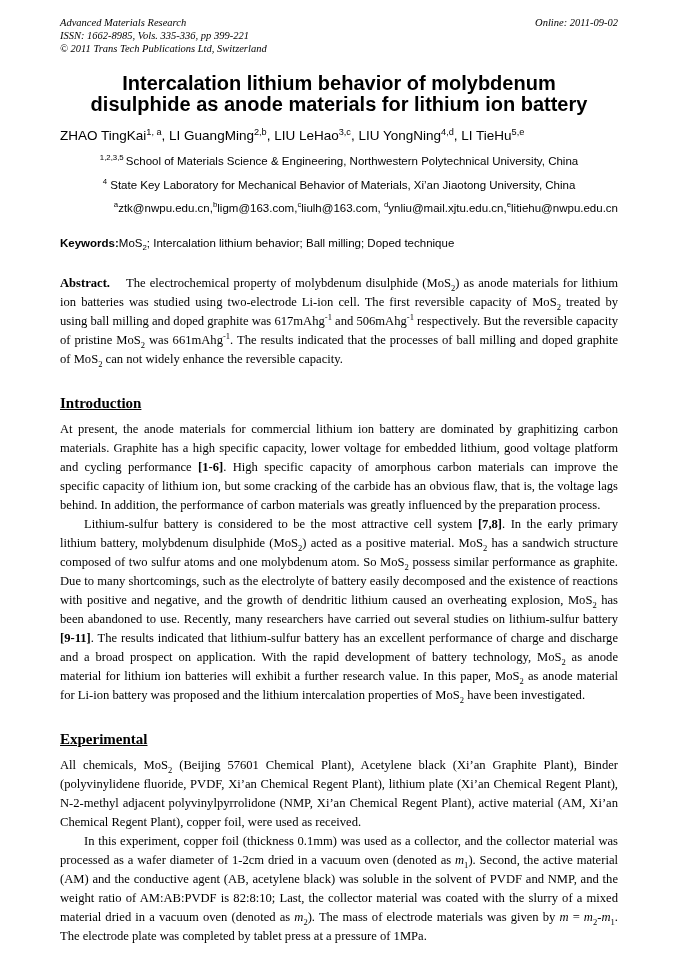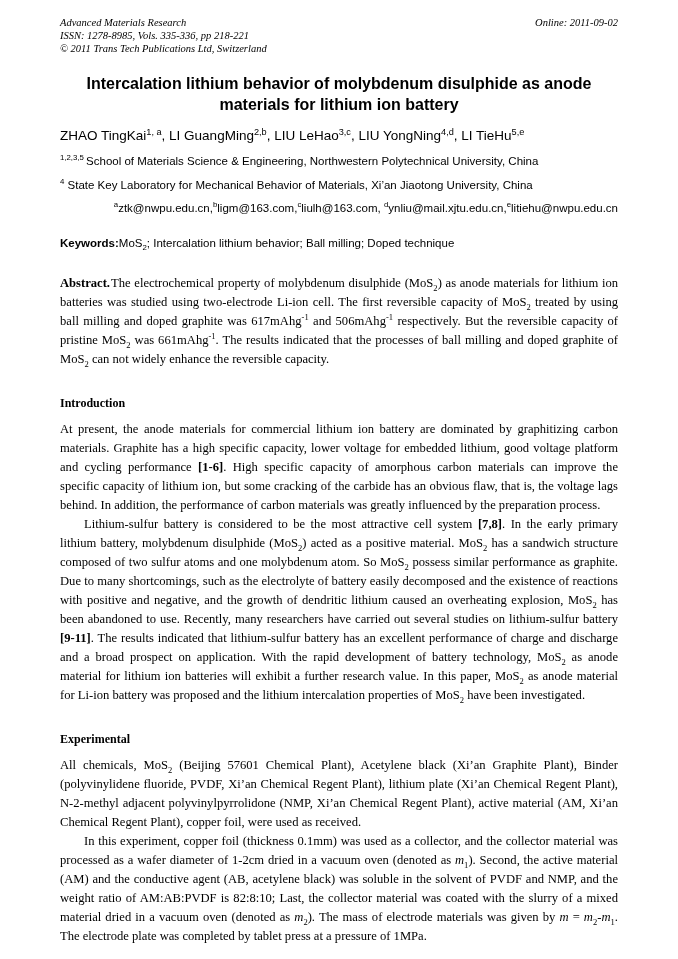--- a/index.html
+++ b/index.html
@@ -15,71 +15,73 @@
   }
   .hdr{
     display:flex;justify-content:space-between;align-items:flex-start;
     font-style:italic;
     font-size:10.5px;line-height:13px;
   }
   .hdr-left div{white-space:nowrap;}
   .title{
     font-family:"Liberation Sans", sans-serif;
     font-weight:bold;
-    font-size:16px;line-height:21px;
+    font-size:20px;line-height:21px;
     text-align:center;
     max-width:520px;
     margin:18px auto 0 auto;
   }
   .authors{
     font-family:"Liberation Sans", sans-serif;
     font-size:13.5px;
     margin:13px 0 0 0;
   }
   .affil{
     font-family:"Liberation Sans", sans-serif;
     font-size:11.5px;
+    text-align:center;
     margin:12px 0 0 0;
   }
   .emails{
     font-family:"Liberation Sans", sans-serif;
     font-size:11.5px;
     text-align:right;
     margin:11px 0 0 0;
   }
   .keywords{
     font-family:"Liberation Sans", sans-serif;
     font-size:11.5px;
     margin:23px 0 0 0;
   }
   .kw-label{}
-  .lead-label{margin-right:1px;}
+  .lead-label{margin-right:16px;}
   .body-par{
     font-size:12.6px;line-height:19px;
     text-align:justify;
     margin:0;
   }
   .abstract{margin-top:25px;}
   .sec-h{
-    font-size:12px;line-height:16px;
+    font-size:15px;line-height:16px;
     font-weight:bold;
     margin:26px 0 9px 0;
+    text-decoration:underline;
   }
   .indent{text-indent:24px;}
   sub,sup{font-size:68%;line-height:0;}
 </style>
 </head>
 <body>
 
 <div class="page">
 
   <header class="hdr">
     <div class="hdr-left">
       <div>Advanced Materials Research</div>
-      <div>ISSN: 1278-8985, Vols. 335-336, pp 218-221</div>
+      <div>ISSN: 1662-8985, Vols. 335-336, pp 399-221</div>
       <div>© 2011 Trans Tech Publications Ltd, Switzerland</div>
     </div>
     <div class="hdr-right">Online: 2011-09-02</div>
   </header>
 
   <h1 class="title">Intercalation lithium behavior of molybdenum disulphide as anode materials for lithium ion battery</h1>
 
   <p class="authors">ZHAO TingKai<sup>1, a</sup>, LI GuangMing<sup>2,b</sup>, LIU LeHao<sup>3,c</sup>, LIU YongNing<sup>4,d</sup>, LI TieHu<sup>5,e</sup></p>
 
   <p class="affil"><sup>1,2,3,5 </sup>School of Materials Science &amp; Engineering, Northwestern Polytechnical University, China</p>

